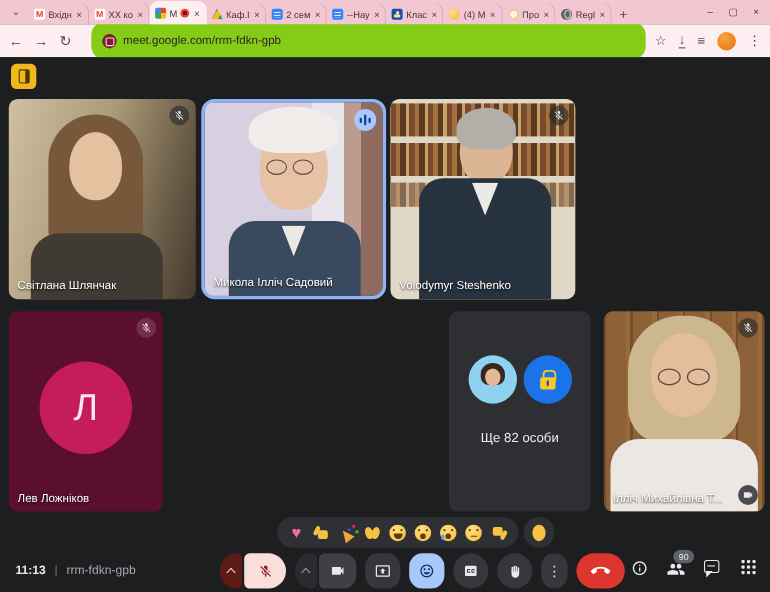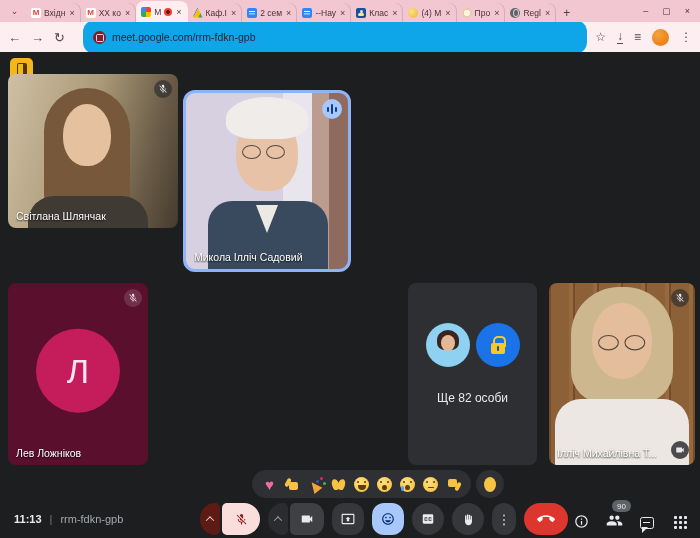--- a/index.html
+++ b/index.html
@@ -33,21 +33,21 @@
   .fav-mailnotif{border-radius:50%;background:radial-gradient(circle at 35% 35%,#fbe28a,#f0b429)}
   .fav-site{border-radius:50%;background:radial-gradient(#fdf3df 0 45%,#e8c9a8 46%)}
   .fav-globe{border-radius:50%;background:#5f6368}
   .fav-globe::before{content:"";position:absolute;left:3px;top:1px;bottom:1px;width:4px;border:1px solid #cfd2d6;border-radius:50%}
   .newtab{font-size:12px;color:#5a3c44;padding:0 7px 2px;cursor:pointer}
   .wincontrols{position:absolute;right:4px;top:0;height:22px;display:flex;align-items:center;gap:14px;
     font-size:9px;color:#4a3038;padding-right:6px}
 
   .toolbar{height:30px;background:#fdeef1;display:flex;align-items:center;padding:0 8px}
   .nav-ic{color:#5f4348;font-size:13px;margin-right:10px;cursor:pointer;line-height:1}
-  .omnibox{flex:1;height:34px;background:#0ea5e9;border-radius:12px;display:flex;align-items:center;gap:6px;
+  .omnibox{flex:1;height:34px;background:#84cc16;border-radius:12px;display:flex;align-items:center;gap:6px;
     padding:0 10px;margin:0 8px;cursor:text}
   .site-ic{width:13px;height:13px;border-radius:50%;background:#7e1f2e;position:relative;flex:none}
   .site-ic::before{content:"";position:absolute;left:3.5px;top:3.5px;width:6px;height:6px;border:1.4px solid #f3dade;border-radius:1.5px}
   .url{font-size:10.5px;color:#2f2326}
   .tb-right{display:flex;align-items:center;gap:11px}
   .tb-ic{color:#5f4348;font-size:12px;line-height:1;cursor:pointer}
   .dl-ic{border-bottom:1.5px solid #5f4348;padding-bottom:1px}
   .avatar{width:17px;height:17px;border-radius:50%;background:radial-gradient(circle at 35% 30%,#f5a43c,#e8710a);cursor:pointer}
 
   
@@ -62,21 +62,21 @@
   .micoff{position:absolute;top:6px;right:6px;width:18px;height:18px;border-radius:50%;z-index:6;
     background:rgba(38,40,43,.62);display:flex;align-items:center;justify-content:center}
   .speakbadge{position:absolute;top:6px;right:6px;width:20px;height:20px;border-radius:50%;z-index:6;
     background:#a8c7fa;display:flex;align-items:center;justify-content:center;gap:1.5px}
   .speakbadge i{width:2.5px;background:#0b3f8a;border-radius:2px;height:5px}
   .speakbadge i:nth-child(2){height:10px}
   .hair,.face,.torso,.collar,.specs,.flag,.scarf{position:absolute}
   .specs::before,.specs::after{content:"";position:absolute;width:17px;height:12px;border:1.7px solid rgba(55,44,34,.8);border-radius:50%}
   .specs::after{left:24px}
 
-  #t1{left:8px;top:22px;width:170px;height:154px;background:linear-gradient(105deg,#cfc0a4,#ab9a78 45%,#6a5c47 78%,#453b2d 100%)}
+  #t1{left:8px;top:38px;width:170px;height:182px;background:linear-gradient(105deg,#cfc0a4,#ab9a78 45%,#6a5c47 78%,#453b2d 100%)}
   #t1 .hair{left:36px;top:14px;width:86px;height:128px;background:#77583a;border-radius:44px 44px 22px 22px}
   #t1 .face{left:55px;top:30px;width:48px;height:62px;background:#e6c1a0;border-radius:50% 50% 46% 46%}
   #t1 .torso{left:20px;top:122px;width:120px;height:62px;background:#3f3a33;border-radius:26px 26px 0 0}
 
   #t2{left:183px;top:38px;width:168px;height:182px;border:3px solid #8fb3f7;border-radius:12px;
     background:linear-gradient(90deg,#d6d0e0 0 60%,#e9e5ed 60% 78%,#bb9c8e 78% 88%,#8f6b5f 88%)}
   #t2 .face{left:50px;top:22px;width:62px;height:76px;background:#e8c2a6;border-radius:48% 48% 44% 44%}
   #t2 .hair{left:40px;top:4px;width:82px;height:42px;background:#efecea;border-radius:50% 50% 35% 35%}
   #t2 .specs{left:56px;top:52px}
   #t2 .torso{left:22px;top:108px;width:120px;height:68px;background:#3a4a5e;border-radius:24px 24px 0 0}
@@ -184,21 +184,21 @@
   .cam-seg .chev{border-color:#9aa0a6}
   .cbtn{height:32px;border:none;display:flex;align-items:center;justify-content:center;cursor:pointer}
   .btn-mic{width:38px;background:#f9dedc;border-radius:5px 16px 16px 5px}
   .btn-cam{width:34px;background:#3f4044;border-radius:5px 12px 12px 5px}
   .btn-sq{width:32px;background:#36373a;border-radius:12px}
   .btn-round{width:32px;background:#36373a;border-radius:50%}
   .btn-react{background:#a8c7fa}
   .btn-dots{width:24px;background:#36373a;border-radius:12px;color:#e8eaed;font-size:13px}
   .btn-end{width:44px;background:#dc362e;border-radius:16px}
   .right-ic{position:absolute;right:10px;display:flex;align-items:center;gap:13px}
-  .ric{position:relative;border:none;background:none;cursor:pointer;display:flex;align-items:flex-end;justify-content:center;width:20px;height:20px}
+  .ric{position:relative;border:none;background:none;cursor:pointer;display:flex;align-items:flex-start;justify-content:center;width:20px;height:20px}
   .badge{position:absolute;top:-9px;right:-7px;background:#5f6368;color:#e8eaed;font-size:8px;padding:1.5px 5px;border-radius:8px}
   .grid9{width:13px;height:13px;display:grid;grid-template-columns:repeat(3,1fr);grid-template-rows:repeat(3,1fr);gap:2px}
   .grid9 i{background:#e8eaed;border-radius:1px}
   .chatic{width:14px;height:12px;border:1.6px solid #e8eaed;border-radius:2.5px;position:relative}
   .chatic::before{content:"";position:absolute;left:2px;top:3.5px;width:7px;height:1.6px;background:#e8eaed}
   .chatic::after{content:"";position:absolute;left:1px;bottom:-5px;border:3px solid transparent;border-top-color:#e8eaed;border-left-color:#e8eaed}
 </style>
 </head>
 <body>
 
@@ -307,20 +307,35 @@
     <i class="torso"></i>
     <i class="collar"></i>
     <div class="speakbadge">
         <i></i>
         <i></i>
         <i></i>
       </div>
     <div class="nm">Микола Ілліч Садовий</div>
   </div>
 
+  <div class="tile" id="t3">
+    <i class="books b1" style="position:absolute"></i>
+    <i class="books b2" style="position:absolute"></i>
+    <i class="books b3" style="position:absolute"></i>
+    <i class="hair"></i>
+    <i class="face"></i>
+    <i class="torso"></i>
+    <i class="collar"></i>
+    <div class="micoff">
+      <svg width="10" height="10" viewBox="0 0 24 24">
+          <path fill="#e8eaed" d="M19 11h-1.7c0 .74-.16 1.43-.43 2.05l1.23 1.23c.56-.98.9-2.09.9-3.28zm-4.02.17c0-.06.02-.11.02-.17V5c0-1.66-1.34-3-3-3S9 3.34 9 5v.18l5.98 5.99zM4.27 3L3 4.27l6.01 6.01V11c0 1.66 1.33 3 2.99 3 .22 0 .44-.03.65-.08l1.66 1.66c-.71.33-1.5.52-2.31.52-2.76 0-5.3-2.1-5.3-5.1H5c0 3.41 2.72 6.23 6 6.72V21h2v-3.28c.91-.13 1.77-.45 2.54-.9L19.73 21 21 19.73 4.27 3z"></path>
+        </svg>
+    </div>
+    <div class="nm">Volodymyr Steshenko</div>
+  </div>
 
 
   <div class="tile" id="t5">
     <div class="initial-circle">Л</div>
     <div class="micoff" style="background:rgba(255,255,255,.14)">
       <svg width="10" height="10" viewBox="0 0 24 24">
           <path fill="#f5d6e0" d="M19 11h-1.7c0 .74-.16 1.43-.43 2.05l1.23 1.23c.56-.98.9-2.09.9-3.28zm-4.02.17c0-.06.02-.11.02-.17V5c0-1.66-1.34-3-3-3S9 3.34 9 5v.18l5.98 5.99zM4.27 3L3 4.27l6.01 6.01V11c0 1.66 1.33 3 2.99 3 .22 0 .44-.03.65-.08l1.66 1.66c-.71.33-1.5.52-2.31.52-2.76 0-5.3-2.1-5.3-5.1H5c0 3.41 2.72 6.23 6 6.72V21h2v-3.28c.91-.13 1.77-.45 2.54-.9L19.73 21 21 19.73 4.27 3z"></path>
         </svg>
     </div>
     <div class="nm">Лев Ложніков</div>

